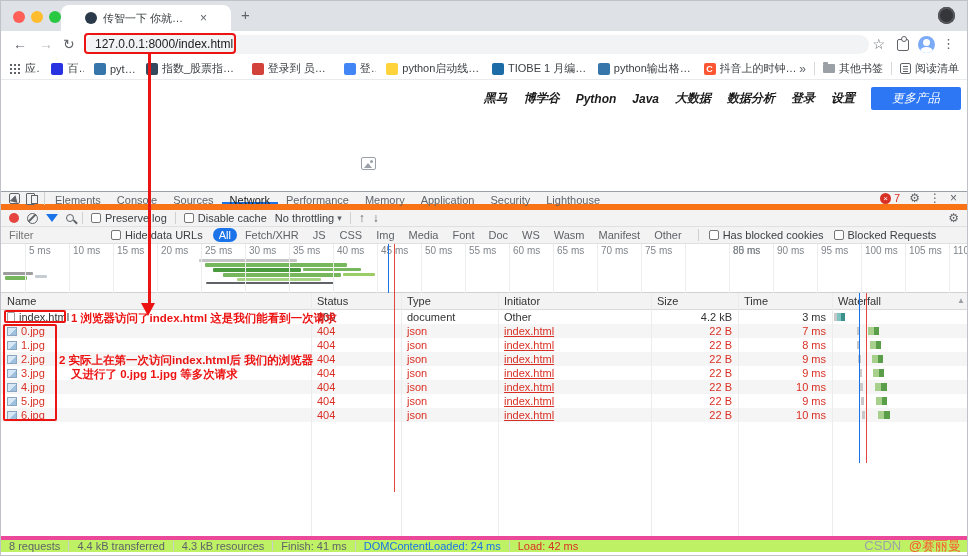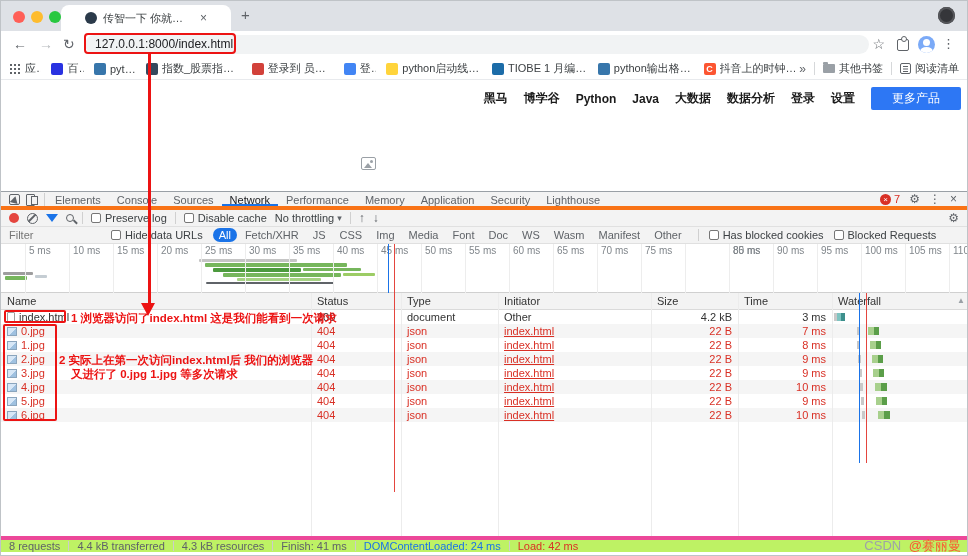--- a/index.html
+++ b/index.html
@@ -43,32 +43,32 @@
   .bm-label{overflow:hidden;text-overflow:ellipsis;max-width:96px;}
   .bm-right{margin-left:auto;display:flex;align-items:center;gap:8px;flex:none;}
   .bm-overflow{color:#5f6368;font-size:12px;}
   .bm-div{width:1px;height:13px;background:#d6d8da;}
   .folder-ic{width:12px;height:9px;background:#9aa0a6;border-radius:1px;position:relative;flex:none;}
   .folder-ic::before{content:"";position:absolute;top:-2px;left:0;width:5px;height:2px;background:#9aa0a6;border-radius:1px 1px 0 0;}
   .reading-ic{width:11px;height:11px;border:1px solid #5f6368;border-radius:2px;position:relative;flex:none;}
   .reading-ic::before{content:"";position:absolute;left:2px;top:2px;width:5px;height:1px;background:#5f6368;box-shadow:0 2.5px 0 #5f6368,0 5px 0 #5f6368;}
 
   
-  .page{position:absolute;top:80px;left:0;right:0;height:110px;background:#fff;}
+  .page{position:absolute;top:80px;left:0;right:0;height:110px;background:#fff;font-style:italic;}
   .page-nav{position:absolute;top:6px;right:6px;display:flex;align-items:center;gap:16px;font-size:12px;font-weight:bold;color:#1b1b1b;}
   .pnav-links{display:flex;align-items:center;gap:16px;}
   .pnav-link{cursor:pointer;}
   .more-btn{background:#2d77f4;color:#fff;font-weight:normal;padding:3px 21px;border-radius:2px;}
   .broken-img{position:absolute;left:360px;top:76px;width:15px;height:13px;border:1px solid #9aa0a6;border-radius:2px;}
   .broken-img::before{content:"";position:absolute;right:2px;top:2px;width:3px;height:3px;border-radius:50%;background:#9aa0a6;}
   .broken-img::after{content:"";position:absolute;left:2px;top:5px;border-left:4px solid transparent;border-right:4px solid transparent;border-bottom:5px solid #9aa0a6;}
 
   
   .devtools{position:absolute;top:190px;left:0;right:0;height:360px;background:#fff;border-top:1px solid #9aa0a6;font-size:11px;color:#3c4043;}
-  .dt-tabs{position:absolute;top:0;left:0;right:0;height:18px;background:#f3f3f3;border-bottom:4px solid #f97316;display:flex;align-items:center;padding:0 6px;}
+  .dt-tabs{position:absolute;top:0;left:0;right:0;height:18px;background:#f3f3f3;border-bottom:6px solid #f97316;display:flex;align-items:center;padding:0 6px;}
   .inspect-ic{width:11px;height:11px;border:1.3px solid #5f6368;border-radius:2px;position:relative;margin:0 6px 0 2px;flex:none;}
   .inspect-ic::after{content:"";position:absolute;right:-3px;bottom:-3px;border:4px solid transparent;border-left:7px solid #5f6368;transform:rotate(45deg);}
   .device-ic{width:12px;height:12px;position:relative;margin-right:6px;flex:none;}
   .device-ic::before{content:"";position:absolute;left:0;top:1px;width:7px;height:10px;border:1.3px solid #5f6368;border-radius:1px;}
   .device-ic::after{content:"";position:absolute;right:0;bottom:0;width:5px;height:7px;border:1.3px solid #5f6368;background:#f3f3f3;}
   .dt-sep{width:1px;height:13px;background:#d0d0d0;margin-right:2px;}
   .dt-tablist{display:flex;align-items:center;height:100%;}
   .dt-tab{padding:0 8px;line-height:17px;height:100%;color:#5f6368;}
   .dt-tab.active{color:#202124;box-shadow:inset 0 -2px 0 #1a73e8;}
   .dt-right{margin-left:auto;display:flex;align-items:center;gap:9px;padding-right:4px;}

